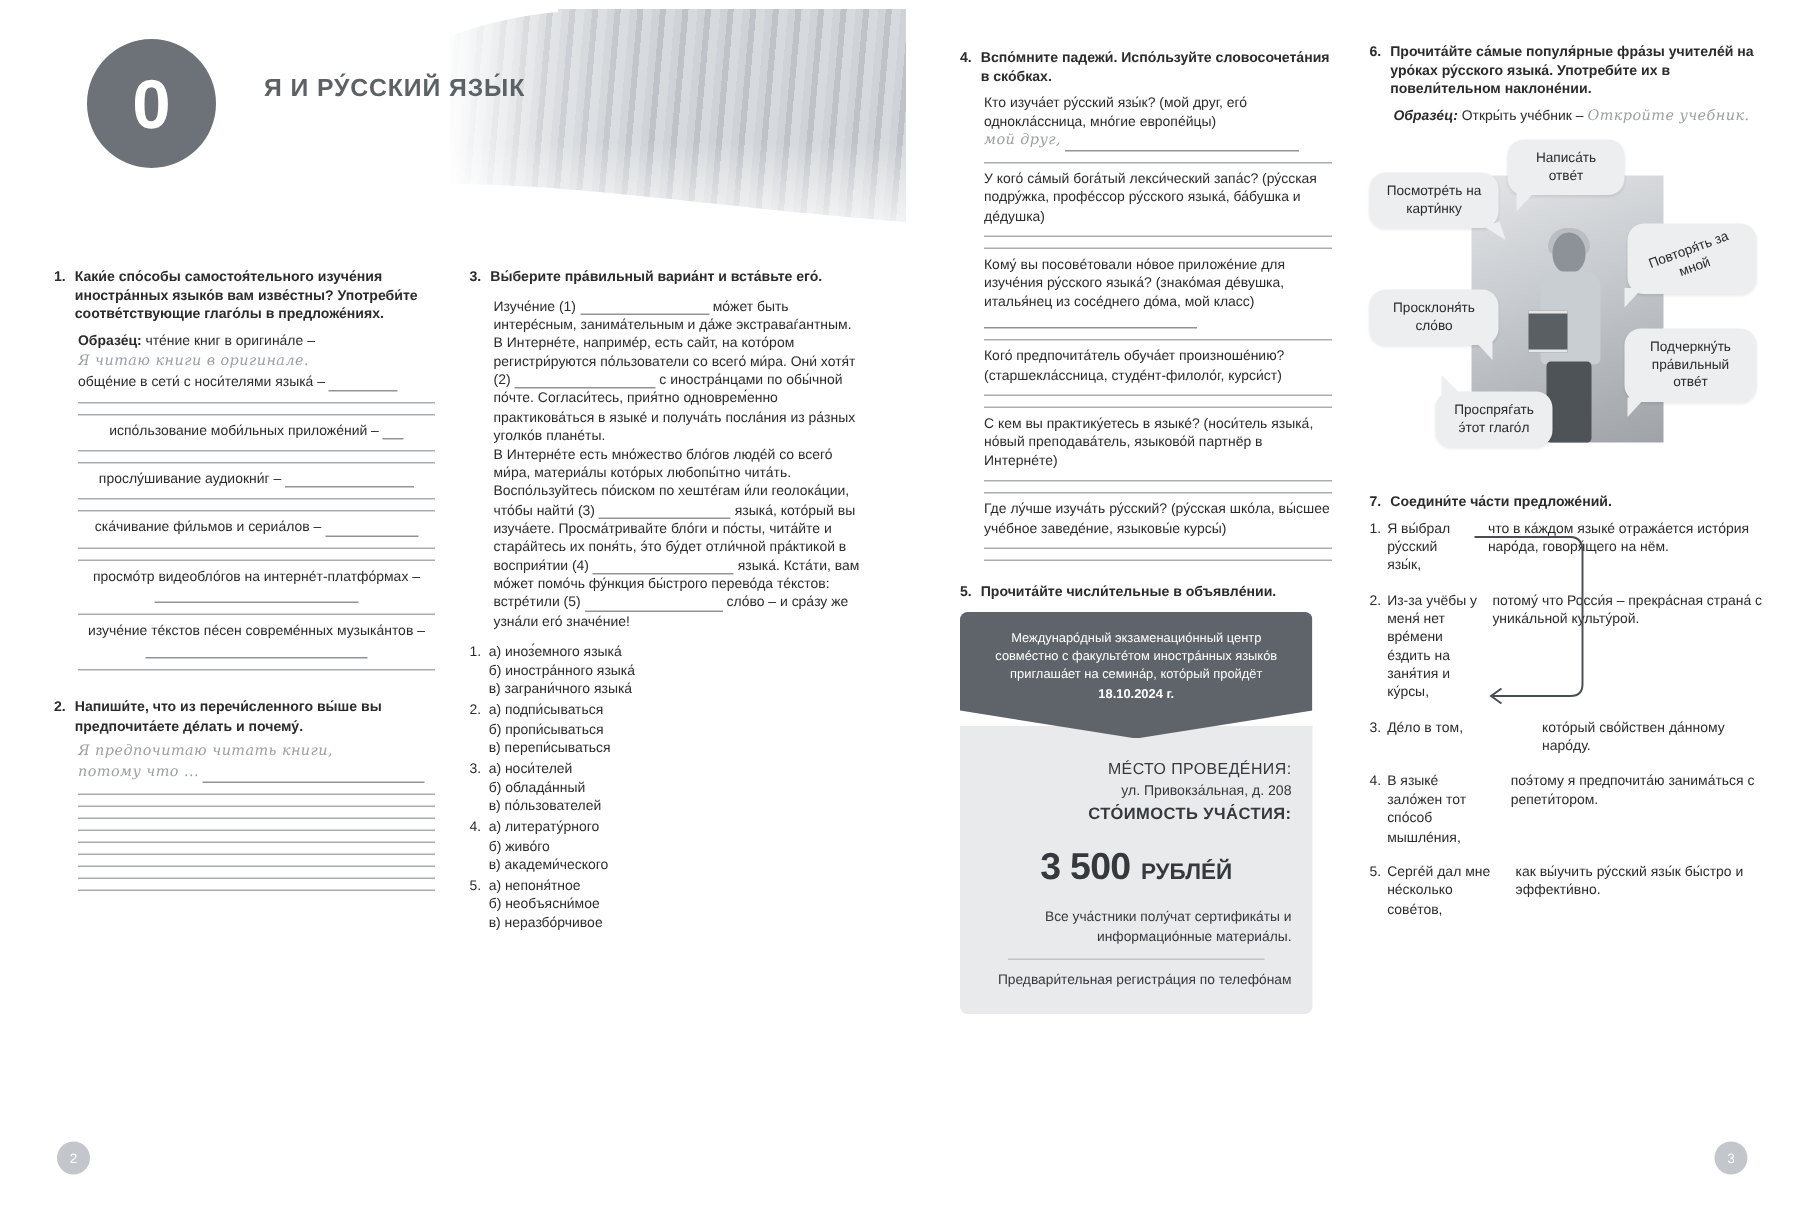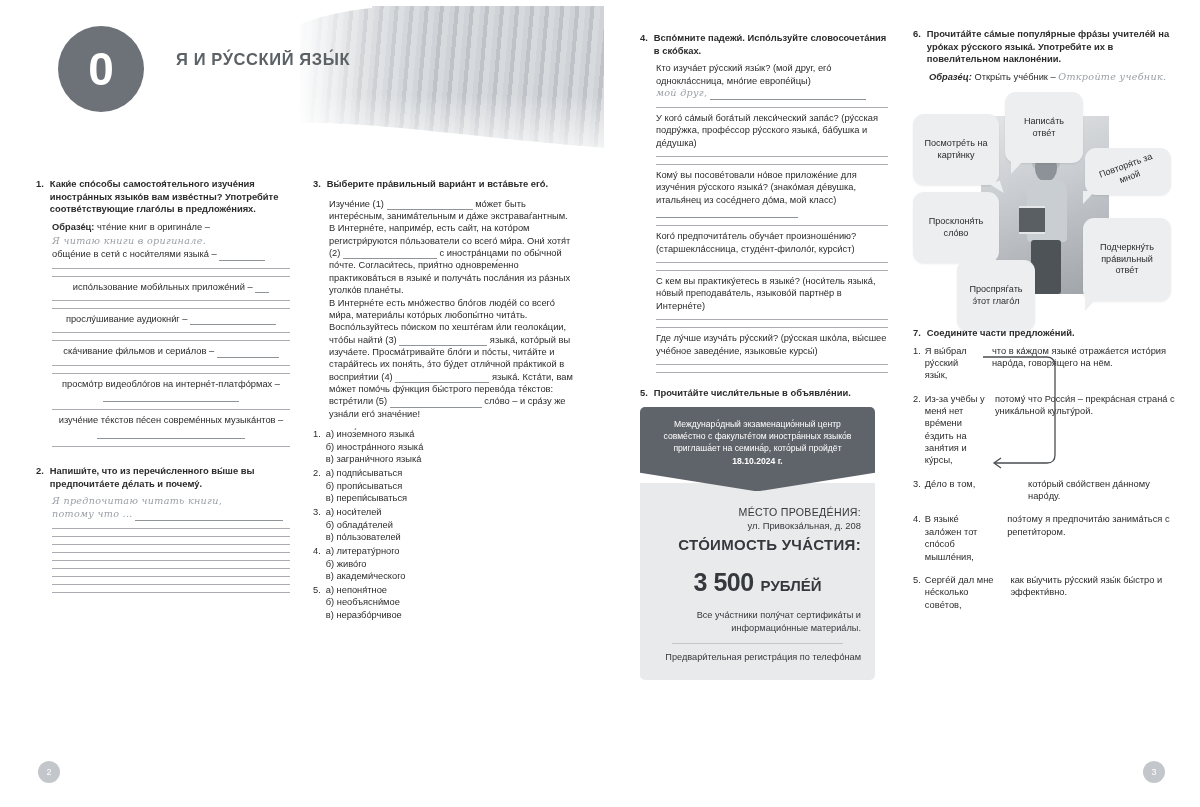--- a/index.html
+++ b/index.html
@@ -85,21 +85,21 @@
     padding-bottom:24px;
   }
   .ad-top b { font-weight:bold; }
   .ad-bottom {
     background:#e9eaec; border-radius:0 0 5px 5px;
     margin-top:-8px; padding:22px 14px 16px; text-align:right;
     color:#35393d;
   }
   .ad-place-label { font-size:10.6px; letter-spacing:.3px; }
   .ad-place-addr { font-size:9.4px; margin-top:1px; }
-  .ad-cost-label { font-size:15px; font-weight:bold; letter-spacing:.3px; margin-top:2px; }
+  .ad-cost-label { font-size:11px; font-weight:bold; letter-spacing:.3px; margin-top:2px; }
   .ad-price { margin:11px 0 10px; display:flex; align-items:baseline; justify-content:center; gap:7px; }
   .ad-price .num { font-size:25px; font-weight:bold; letter-spacing:-.5px; }
   .ad-price .cur { font-size:15px; font-weight:bold; }
   .ad-note { font-size:9.2px; line-height:1.45; }
   .ad-div { border-top:1px solid #c2c5c9; margin:7px 18px; }
   .ad-reg { font-size:9.2px; line-height:1.45; }
 
   
   .bubbles { position:relative; width:262px; height:222px; margin-top:8px; }
   .teacher-photo {
@@ -110,21 +110,21 @@
   .teacher-fig { position:absolute; left:40px; top:38px; width:52px; height:140px; }
   .t-head { position:absolute; left:14px; top:0; width:22px; height:27px; border-radius:50% 50% 45% 45%; background:#8d9298; }
   .t-hair { position:absolute; left:11px; top:-3px; width:28px; height:18px; border-radius:14px 14px 6px 6px; background:#b9bec3; }
   .t-body { position:absolute; left:6px; top:26px; width:40px; height:62px; border-radius:10px 10px 4px 4px; background:#c9ced3; }
   .t-skirt { position:absolute; left:10px; top:86px; width:30px; height:54px; background:#4e5358; border-radius:3px; }
   .t-books { position:absolute; left:-2px; top:52px; width:26px; height:28px; background:#5a5f64; border-top:2px solid #e4e6e8; border-bottom:2px solid #e4e6e8; }
 
   .bubble {
     position:absolute; background:#eceef0; color:#2b2b2b;
     border-radius:11px; text-align:center; font-size:9.1px; line-height:1.3;
-    padding:24px 8px; box-shadow: 0 1px 2px rgba(0,0,0,.08);
+    padding:7px 8px; box-shadow: 0 1px 2px rgba(0,0,0,.08);
   }
   .bubble:after {
     content:""; position:absolute; width:0; height:0;
   }
   .b1 { left:0px;   top:22px;  width:86px; }
   .b1:after { border-left:11px solid transparent; border-right:0 solid transparent; border-top:13px solid #eceef0; right:-3px; bottom:-10px; transform:rotate(-18deg); }
   .b2 { left:92px;  top:0px;   width:78px; }
   .b2:after { border-left:0; border-right:13px solid transparent; border-top:14px solid #eceef0; left:6px; bottom:-11px; }
   .b3 { left:172px; top:56px;  width:86px; padding:12px 8px; }
   .b3 .rot { display:block; transform:rotate(-20deg); }
@@ -303,21 +303,21 @@
           <span class="opt-col">
             <div>а) подпи́сываться</div>
             <div>б) пропи́сываться</div>
             <div>в) перепи́сываться</div>
           </span>
         </div>
         <div class="opt-group">
           <span class="opt-n">3.</span>
           <span class="opt-col">
             <div>а) носи́телей</div>
-            <div>б) облада́телей</div>
+            <div>б) облада́нный</div>
             <div>в) по́льзователей</div>
           </span>
         </div>
         <div class="opt-group">
           <span class="opt-n">4.</span>
           <span class="opt-col">
             <div>а) литерату́рного</div>
             <div>б) живо́го</div>
             <div>в) академи́ческого</div>
           </span>

